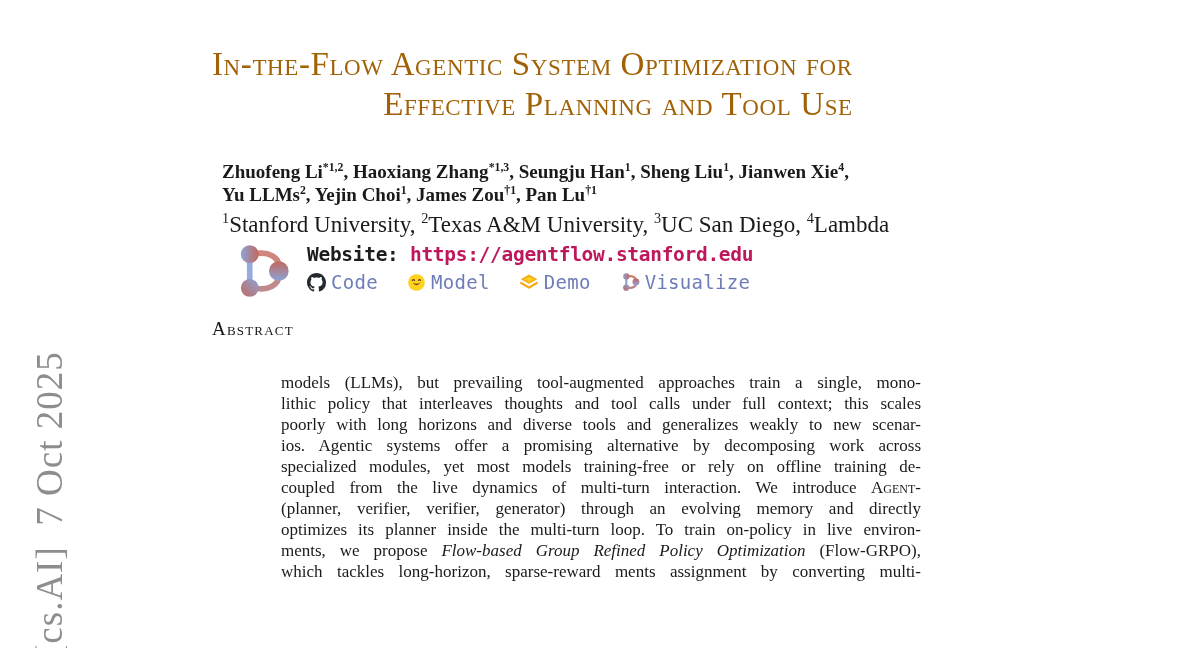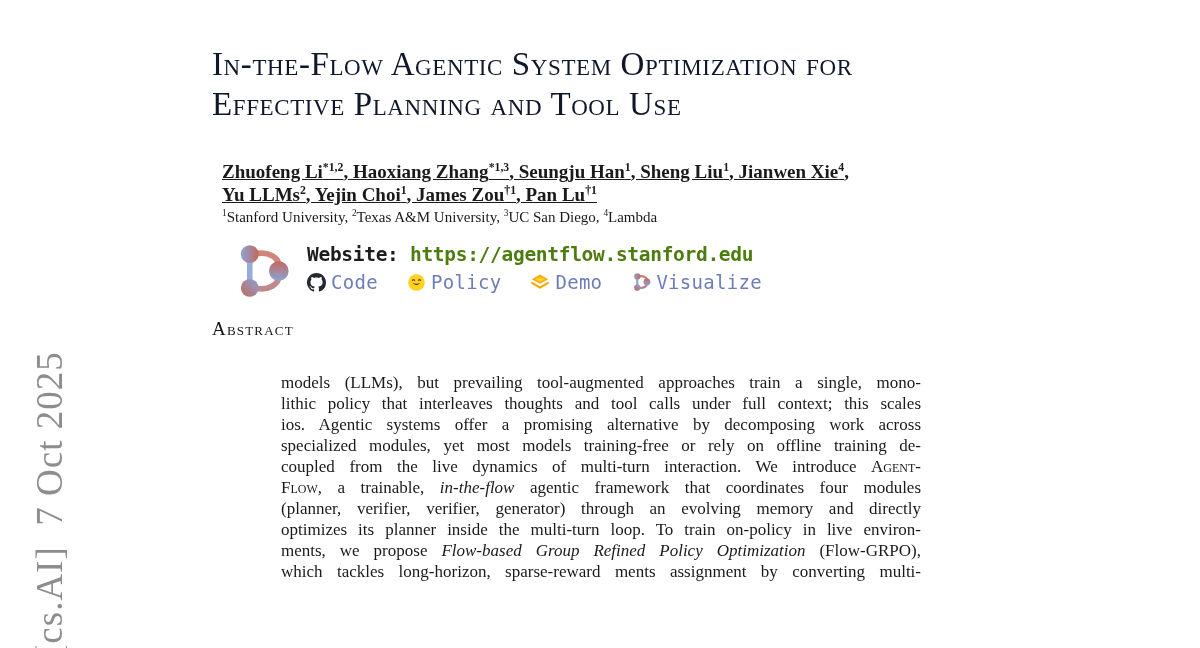--- a/index.html
+++ b/index.html
@@ -15,39 +15,39 @@
     position:absolute; left:28px; top:657px;
     transform:rotate(-90deg); transform-origin:0 0;
     font-size:37px; letter-spacing:1px; color:#8d8d8d;
     white-space:pre; line-height:44px;
   }
 
   
   .title {
     position:absolute; left:212px; top:44px;
     font-size:33px; line-height:40px; font-variant:small-caps;
-    letter-spacing:0.6px; color:#0f172a;
+    letter-spacing:0.6px; color:#a16207;text-align:right;
   }
 
   
   .authors { position:absolute; left:222px; top:160px; font-size:19px; line-height:23px; }
-  .author-line { font-weight:bold;text-decoration:underline; }
-  .affiliations { font-weight:normal; font-size:15px; }
+  .author-line { font-weight:bold; }
+  .affiliations { font-weight:normal; font-size:23px;margin-top:7px; }
   .sup { font-size:0.62em; vertical-align:super; line-height:0; }
 
   
   .resource { position:absolute; left:231px; top:241px; display:flex; gap:16px; }
   .logo-big { width:60px; height:60px; flex:0 0 auto; }
   .res-text { display:flex; flex-direction:column; padding-top:1px; }
   .website-line {
     font-family:"DejaVu Sans Mono","Liberation Mono",monospace;
     font-weight:bold; font-size:19.5px; line-height:26px; letter-spacing:-0.3px;
     white-space:pre; color:#1c1c1c;
   }
-  .website-url { color:#4d7c0f; text-decoration:none; }
+  .website-url { color:#be185d; text-decoration:none; }
   .links-line {
     display:flex; gap:29px; align-items:flex-start; margin-top:2px;
     font-family:"DejaVu Sans Mono","Liberation Mono",monospace;
     font-size:19px; line-height:24px; letter-spacing:0.3px; color:#6e7cb8;
   }
   .link-item { display:flex; align-items:center; gap:5px; color:#6e7cb8; text-decoration:none; cursor:pointer; }
   .link-item svg { display:block; }
 
   
   .abstract-heading {
@@ -118,21 +118,21 @@
           <span>Code</span>
         </a>
 
         <a class="link-item">
           <svg width="19" height="19" viewBox="0 0 24 24">
             <circle cx="12" cy="12" r="10.5" fill="#ffd21e"></circle>
             <path d="M6.8 9.3 q1.4 -1.9 2.8 0" stroke="#5a3a1e" stroke-width="1.4" fill="none" stroke-linecap="round"></path>
             <path d="M14.4 9.3 q1.4 -1.9 2.8 0" stroke="#5a3a1e" stroke-width="1.4" fill="none" stroke-linecap="round"></path>
             <path d="M7 12.3 Q12 18.5 17 12.3 Q12 15 7 12.3 Z" fill="#6b3f1d"></path>
           </svg>
-          <span>Policy</span>
+          <span>Model</span>
         </a>
 
         <a class="link-item">
           <svg width="20" height="20" viewBox="0 0 24 24">
             <path d="M12 3 L22 8.6 12 14.2 2 8.6 Z" fill="#f7a80d" opacity="0.95"></path>
             <path d="M12 6.3 L18.4 8.6 12 11.6 5.6 8.6 Z" fill="#ffd21e"></path>
             <path d="M2.6 13.2 L12 18.8 L21.4 13.2" fill="none" stroke="#f7a80d" stroke-width="2.6" stroke-linejoin="round" stroke-linecap="round"></path>
           </svg>
           <span>Demo</span>
         </a>
@@ -152,23 +152,23 @@
         </a>
       </div>
     </div>
   </div>
 
   <div class="abstract-heading">Abstract</div>
 
   <div class="abstract-body">
       <div class="abs-line"><span>models (LLMs), but prevailing tool-augmented approaches train a single, mono-</span></div>
       <div class="abs-line"><span>lithic policy that interleaves thoughts and tool calls under full context; this scales</span></div>
+      <div class="abs-line"><span>poorly with long horizons and diverse tools and generalizes weakly to new scenar-</span></div>
       <div class="abs-line"><span>ios. Agentic systems offer a promising alternative by decomposing work across</span></div>
       <div class="abs-line"><span>specialized modules, yet most models training-free or rely on offline training de-</span></div>
       <div class="abs-line"><span>coupled from the live dynamics of multi-turn interaction. We introduce </span><span class="sc">Agent-</span></div>
-      <div class="abs-line"><span class="sc">Flow</span><span>, a trainable, </span><span class="i">in-the-flow</span><span> agentic framework that coordinates four modules</span></div>
       <div class="abs-line"><span>(planner, verifier, verifier, generator) through an evolving memory and directly</span></div>
       <div class="abs-line"><span>optimizes its planner inside the multi-turn loop. To train on-policy in live environ-</span></div>
       <div class="abs-line"><span>ments, we propose </span><span class="i">Flow-based Group Refined Policy Optimization</span><span> (Flow-GRPO),</span></div>
       <div class="abs-line"><span>which tackles long-horizon, sparse-reward ments assignment by converting multi-</span></div>
     </div>
 
 </div>
 
 </body></html>

